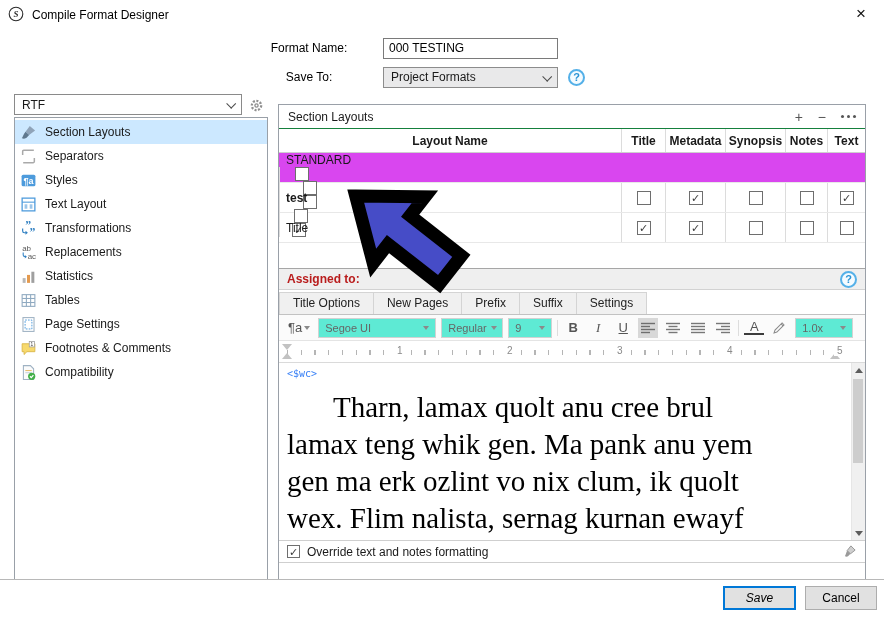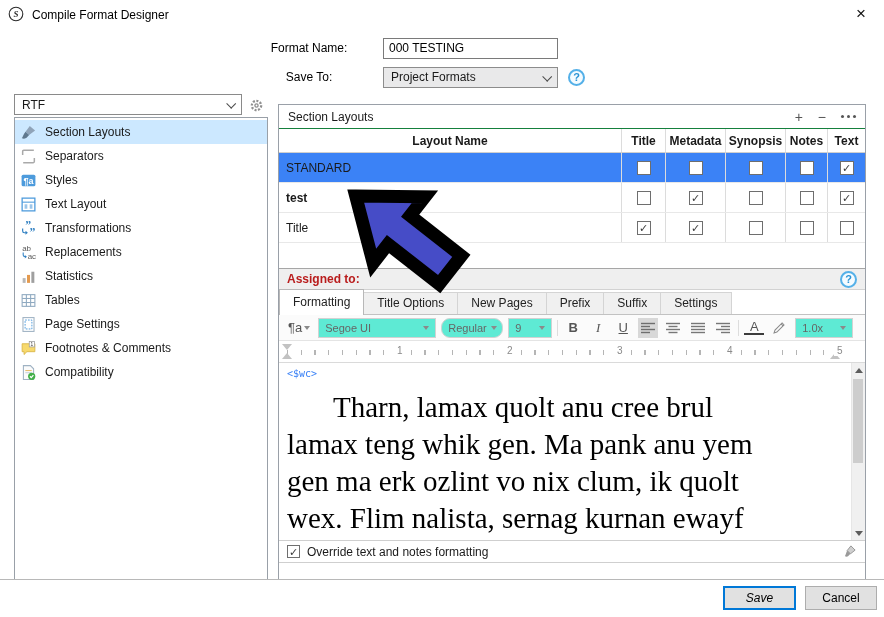--- a/index.html
+++ b/index.html
@@ -33,21 +33,21 @@
   .panel { position:absolute; left:278px; top:104px; width:588px; bottom:37px; border:1px solid #9aa0a8; background:#fff; display:flex; flex-direction:column; }
   .panel-head { height:23px; display:flex; align-items:center; padding:0 9px; }
   .ph-btns { margin-left:auto; display:flex; align-items:center; gap:15px; color:#555; }
   .ph-btn { font-size:14px; line-height:14px; color:#555; }
   .dots { width:3px; height:3px; border-radius:50%; background:#555; box-shadow:-6px 0 0 #555, 6px 0 0 #555; margin:0 6px; }
 
   .table-head { display:flex; align-items:stretch; height:25px; border-top:1px solid #15803d; border-bottom:1px solid #cfcfcf; font-weight:bold; }
   .col-name { flex:1; display:flex; align-items:center; justify-content:center; }
   .col-cb { display:flex; align-items:center; justify-content:center; border-left:1px solid #dcdcdc; }
   .trow { display:flex; align-items:stretch; height:30px; border-bottom:1px solid #e8e8e8; background:#fff; }
-  .trow.shaded { background:#3b82f6; }
+  .trow.shaded { background:#d946ef;flex-direction:column; }
   .cell-name { flex:1; display:flex; align-items:center; padding-left:7px; }
   .cell-name.bold { font-weight:bold; }
   .cb { width:14px; height:14px; border:1px solid #6e6e6e; background:#fff; font-size:11px; line-height:12px; text-align:center; color:#3a3a3a; }
   .empty-strip { height:25px; }
 
   .assigned { height:22px; background:#efefef; border-top:1px solid #a6a6a6; border-bottom:1px solid #d2d2d2; display:flex; align-items:center; padding:0 8px; font-weight:bold; color:#b91c1c; }
   .assigned .help { margin-left:auto; }
 
   .tabs { display:flex; align-items:flex-end; height:25px; border-bottom:1px solid #c2c2c2; background:#fff; }
   .tab { padding:3px 13px 4px; background:#f0f0f0; border:1px solid #d4d4d4; border-bottom:none; margin-right:-1px; color:#222; white-space:nowrap; }
@@ -322,38 +322,37 @@
       </div>
     </div>
   <div class="empty-strip"></div>
 
   <div class="assigned">
     <span>Assigned to:</span>
     <span class="help"></span>
   </div>
 
   <div class="tabs" id="tabs">
-      <div class="tab active">Formatting</div>
       <div class="tab">Title Options</div>
       <div class="tab">New Pages</div>
       <div class="tab">Prefix</div>
       <div class="tab">Suffix</div>
       <div class="tab">Settings</div>
     </div>
 
   <div class="toolbar">
     <span class="tb-btn">
       <span>¶a</span>
       <span class="tri" style="margin-left:2px;"></span>
     </span>
     <div class="tb-combo" style="width:118px;">
       <span>Segoe UI</span>
       <span class="tri"></span>
     </div>
-    <div class="tb-combo" style="width:62px;border-radius:9px;">
+    <div class="tb-combo" style="width:62px;">
       <span>Regular</span>
       <span class="tri"></span>
     </div>
     <div class="tb-combo" style="width:44px;">
       <span>9</span>
       <span class="tri"></span>
     </div>
     <span class="vsep"></span>
     <span class="tb-btn b-bold">B</span>
     <span class="tb-btn b-italic">I</span>

